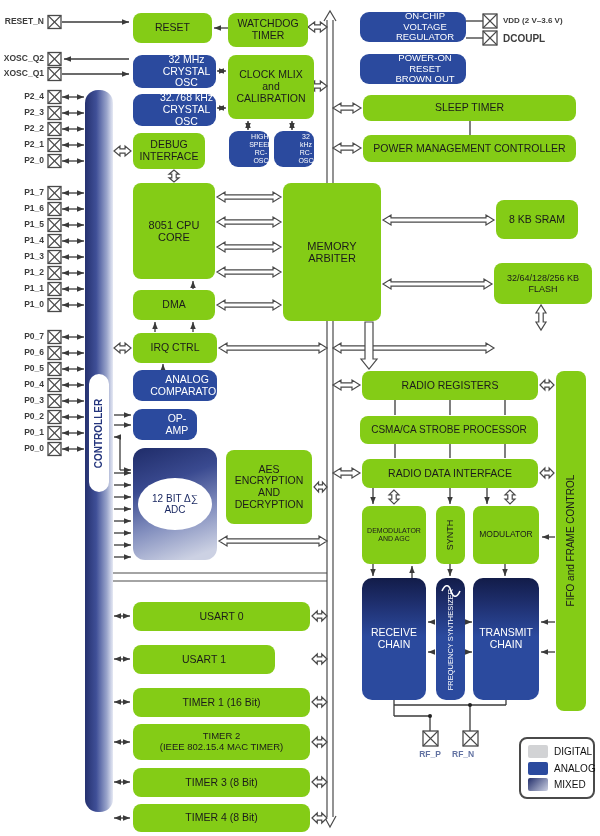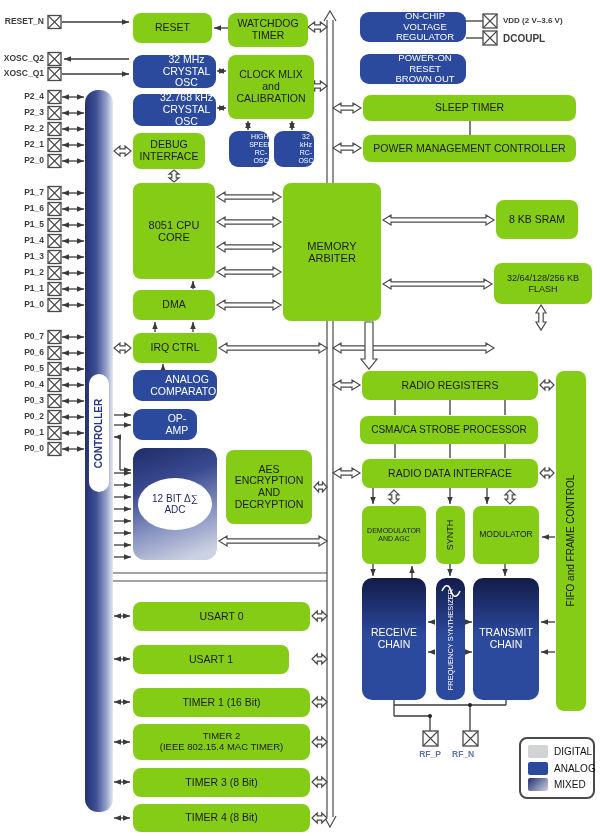--- a/index.html
+++ b/index.html
@@ -349,21 +349,21 @@
   <div class="blk chain" style="left:436px;top:578px;width:29px;height:122px">
     <svg class="sine" width="20" height="12" viewBox="0 0 20 12">
       <path d="M1,6 C4,-1 8,-1 10,6 C12,13 16,13 19,6" fill="none" stroke="#fff" stroke-width="1.6"></path>
     </svg>
     <span class="vtext" style="font-size:7.5px;line-height:1.2">FREQUENCY
 SYNTHESIZER</span>
   </div>
   <div class="blk chain" style="left:473px;top:578px;width:66px;height:122px">TRANSMIT
 CHAIN</div>
   <div class="blk gray" style="left:133px;top:602px;width:177px;height:29px">USART 0</div>
-  <div class="blk gray" style="left:133px;top:645px;width:156px;height:29px">USART 1</div>
+  <div class="blk gray" style="left:133px;top:645px;width:142px;height:29px">USART 1</div>
   <div class="blk gray" style="left:133px;top:688px;width:177px;height:29px">TIMER 1 (16 Bit)</div>
   <div class="blk gray" style="left:133px;top:724px;width:177px;height:36px;font-size:9.5px">TIMER 2
 (IEEE 802.15.4 MAC TIMER)</div>
   <div class="blk gray" style="left:133px;top:768px;width:177px;height:29px">TIMER 3 (8 Bit)</div>
   <div class="blk gray" style="left:133px;top:804px;width:177px;height:28px">TIMER 4 (8 Bit)</div>
 
   <div class="legend">
     <div class="lrow">
       <span class="sw" style="background:#d2d3d5"></span>
       <span>DIGITAL</span>

